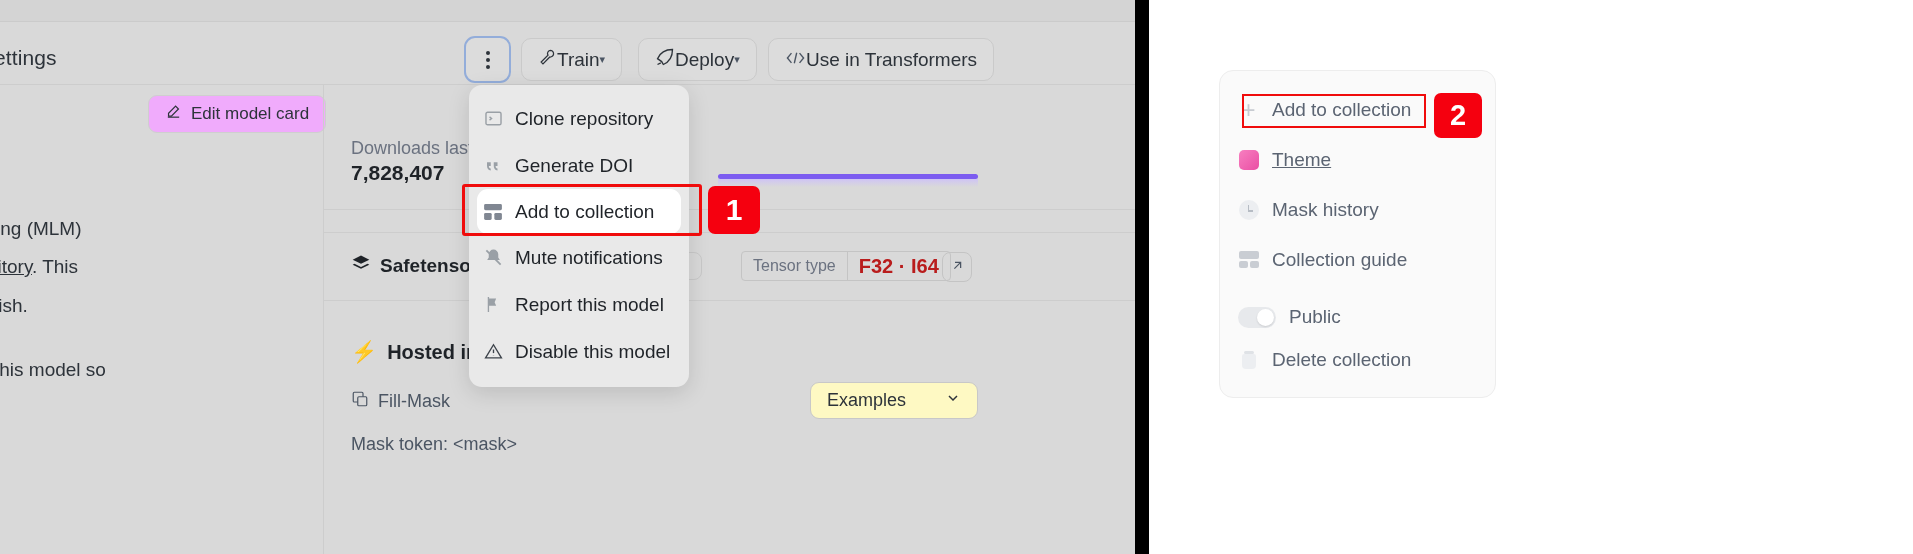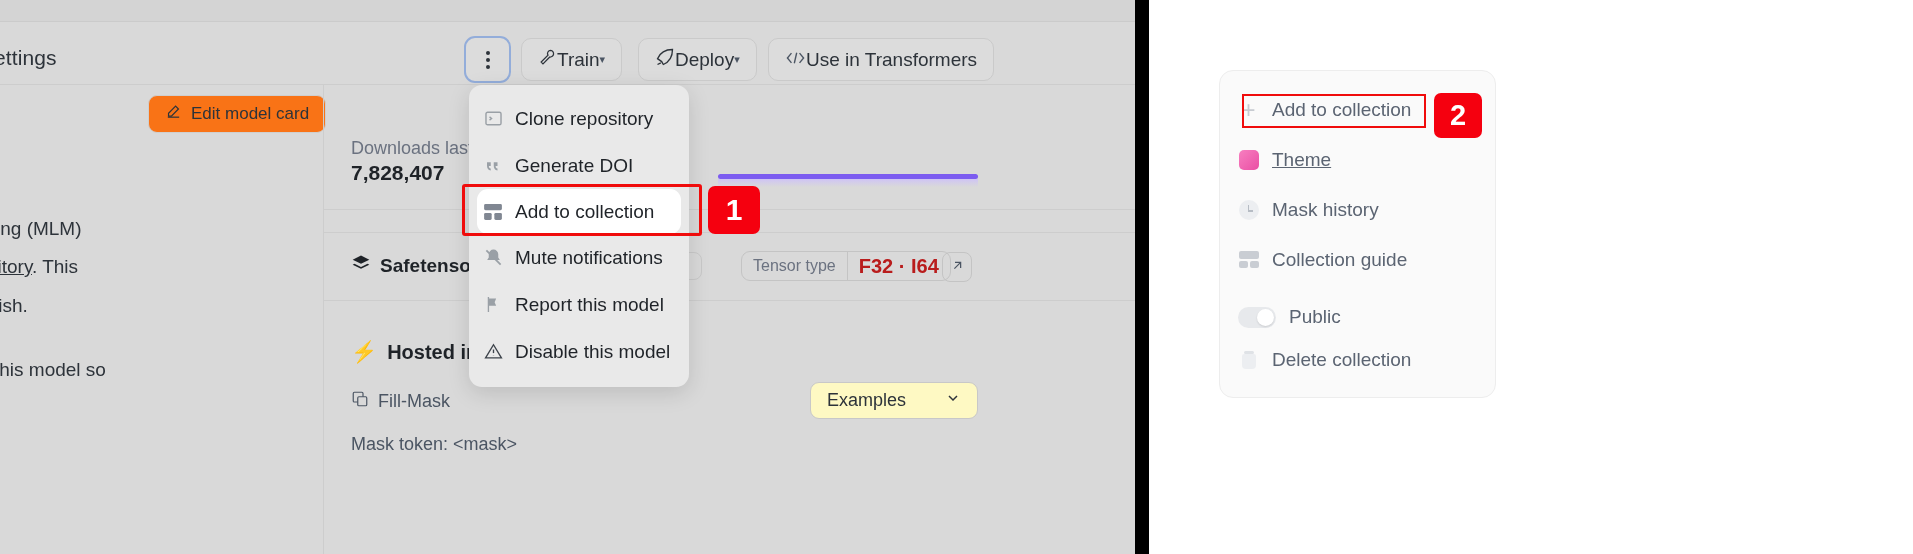--- a/index.html
+++ b/index.html
@@ -33,21 +33,21 @@
   .hr-top {
     position: absolute; left: 0; top: 84px; width: 1135px; height: 1px;
     background: #cdcdcd;
   }
 
   
   .edit-card-btn {
     position: absolute; left: 148px; top: 95px;
     height: 38px; padding: 0 16px;
     display: flex; align-items: center; gap: 9px;
-    background: #f97316; border: 1px solid #cfcfcf;
+    background: #f0abfc; border: 1px solid #cfcfcf;
     border-radius: 9px;
     font-size: 17px; color: #2d333a;
   }
 
   
   .vdiv {
     position: absolute; left: 323px; top: 85px; width: 1px; height: 469px;
     background: #cdcdcd;
   }
 
@@ -79,21 +79,21 @@
   }
   .params-badge {
     position: absolute; left: 640px; top: 252px;
     height: 28px; padding: 0 12px; display: flex; align-items: center;
     border: 1px solid #c9c9c9; border-radius: 8px;
     font-size: 16px; color: #4b5563; background: transparent;
   }
   .ttype-badge {
     position: absolute; left: 741px; top: 251px;
     height: 30px; display: flex; align-items: stretch;
-    border: 1px solid #c4c4c4; border-radius: 9px; overflow: hidden;
+    border: 1px solid #c4c4c4; border-radius: 4px; overflow: hidden;
   }
   .ttype-badge .k { display:flex; align-items:center; padding: 0 11px; font-size: 16px; color:#6b7280; }
   .ttype-badge .sep { width:1px; background:#c4c4c4; }
   .ttype-badge .v { display:flex; align-items:center; padding: 0 11px; font-size: 20px; color:#b91c1c; font-weight:600; }
   .ext-btn {
     position: absolute; left: 942px; top: 252px; width: 30px; height: 30px;
     border: 1px solid #c4c4c4; border-radius: 8px;
     display: flex; align-items: center; justify-content: center;
     font-size: 15px; color: #4b5563;
   }

